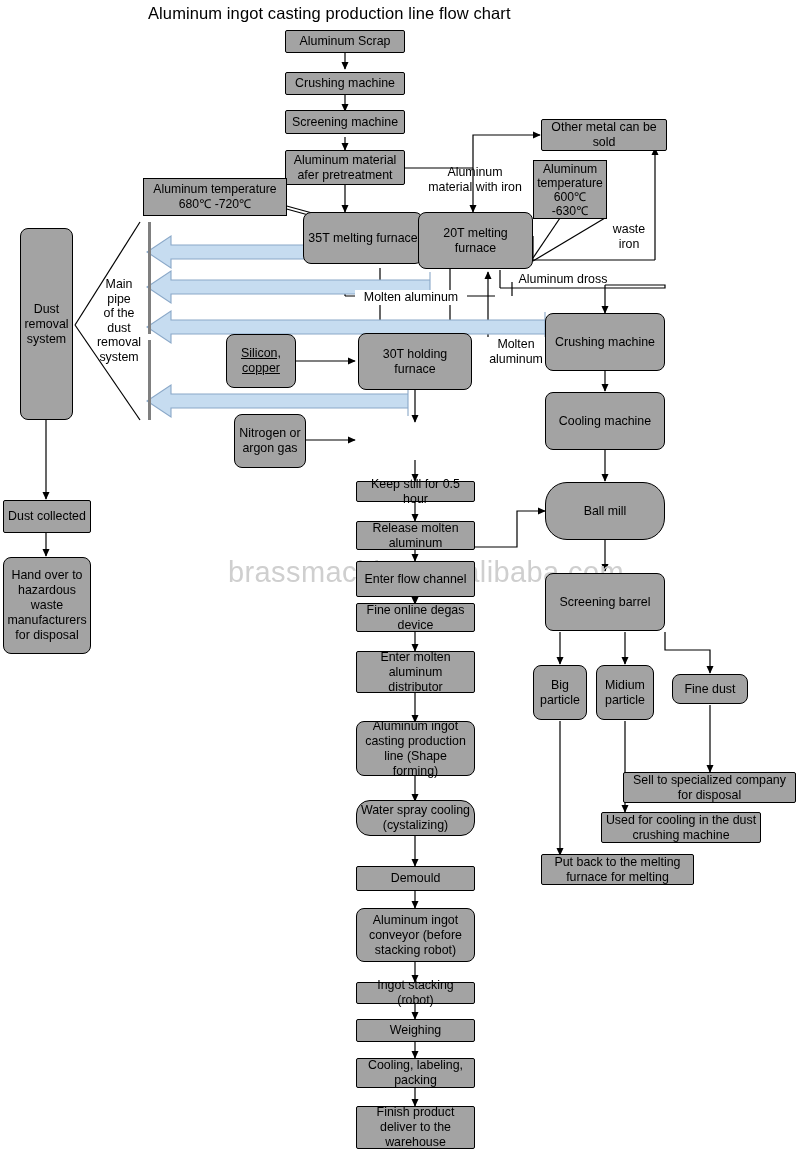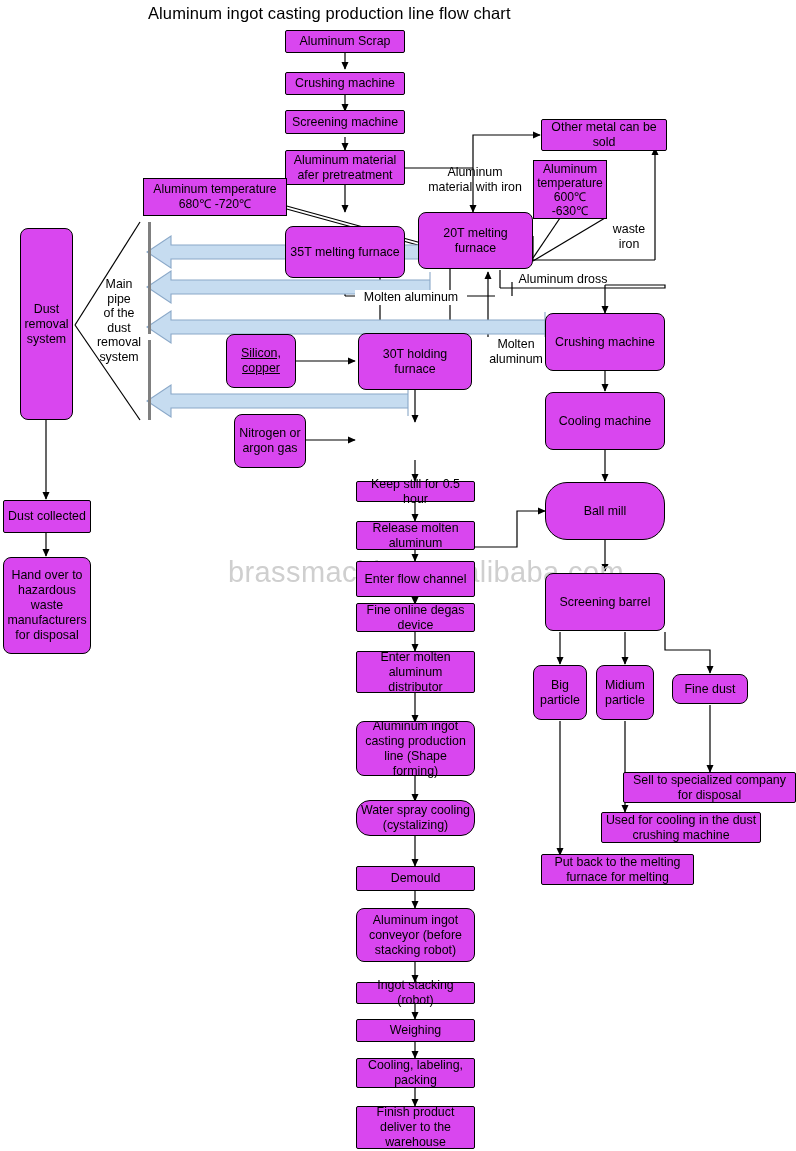--- a/index.html
+++ b/index.html
@@ -28,21 +28,21 @@
     position: absolute;
     left: 148px; top: 4px;
     font-size: 16.5px;
     letter-spacing: 0.1px;
     white-space: nowrap;
   }
   .node {
     position: absolute;
     border: 1.2px solid #000;
     border-radius: 8px;
-    background: #d946ef;
+    background: #a3a3a3;
     display: flex;
     align-items: center;
     justify-content: center;
     text-align: center;
     font-size: 12.4px;
     line-height: 15px;
     padding: 1px 3px;
     z-index: 3;
   }
   .node.sharp { border-radius: 2px; }
@@ -199,21 +199,21 @@
 sold</div>
 
   <div class="node rect" style="left:143px; top:178px; width:144px; height:38px; white-space:pre-line; font-size:12.2px;">Aluminum  temperature
 680℃ -720℃</div>
 
   <div class="node rect" style="left:533px; top:160px; width:74px; height:59px; white-space:pre-line; font-size:12.2px; line-height:14px;">Aluminum
 temperature
 600℃
 -630℃</div>
 
-  <div class="node" style="left:285px; top:212px; width:120px; height:52px;margin-top:14px;">35T melting furnace</div>
+  <div class="node" style="left:303px; top:212px; width:120px; height:52px;">35T melting furnace</div>
 
   <div class="node" style="left:418px; top:212px; width:115px; height:57px;">20T melting furnace</div>
 
   <div class="node" style="left:20px; top:228px; width:53px; height:192px; white-space:pre-line;">Dust
 removal
 system</div>
 
   <div class="node sharp" style="left:3px; top:500px; width:88px; height:33px;">Dust collected</div>
 
   <div class="node" style="left:3px; top:557px; width:88px; height:97px; white-space:pre-line;">Hand over to

